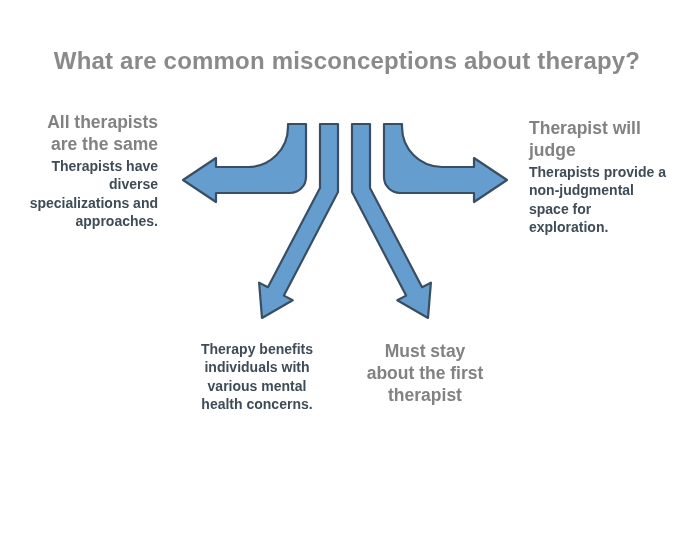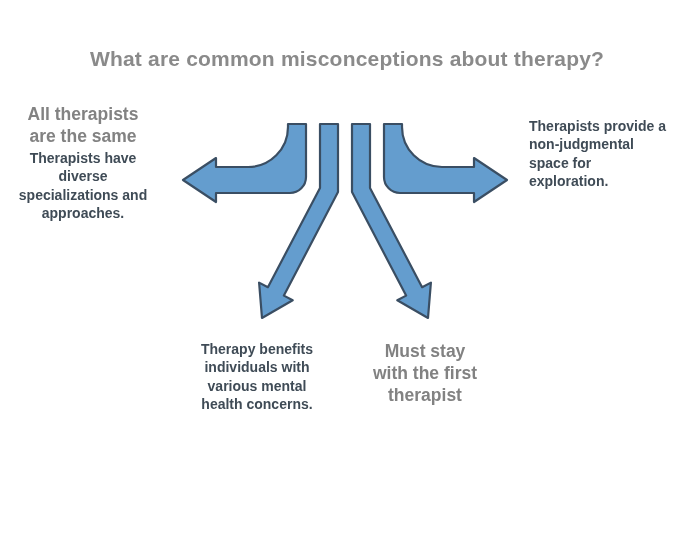--- a/index.html
+++ b/index.html
@@ -10,21 +10,21 @@
     background: #ffffff;
     overflow: hidden;
     font-family: "Liberation Sans", sans-serif;
   }
   .infographic-title {
     position: absolute;
     top: 47px;
     left: 0;
     width: 694px;
     text-align: center;
-    font-size: 21px;
+    font-size: 24px;
     font-weight: bold;
     color: #8a8a8a;
     letter-spacing: 0.2px;
   }
   .arrows-svg {
     position: absolute;
     top: 0;
     left: 0;
   }
   .block {
@@ -38,21 +38,21 @@
     white-space: pre-line;
     margin-bottom: 2px;
   }
   .block-detail {
     font-size: 14px;
     color: #3f4b56;
     line-height: 18.3px;
     white-space: pre-line;
     font-weight: bold;
   }
-  .block-top-left   { top: 103px; left: 8px;   width: 150px; text-align: center; }
+  .block-top-left   { top: 111px; left: 8px;   width: 150px; text-align: right; }
   .block-top-right  { top: 117px; left: 529px; width: 155px; text-align: left; }
   .block-bottom-left  { top: 340px; left: 177px; width: 160px; text-align: center; }
   .block-bottom-right { top: 340px; left: 345px; width: 160px; text-align: center; }
 </style>
 </head>
 <body>
 
 <div class="canvas">
 
   <div class="infographic-title">What are common misconceptions about therapy?</div>
@@ -69,32 +69,34 @@
   <div class="block block-top-left">
     <div class="block-heading">All therapists
 are the same</div>
     <div class="block-detail">Therapists have
 diverse
 specializations and
 approaches.</div>
   </div>
 
   <div class="block block-top-right">
+    <div class="block-heading">Therapist will
+judge</div>
     <div class="block-detail">Therapists provide a
 non-judgmental
 space for
 exploration.</div>
   </div>
 
   <div class="block block-bottom-left">
     <div class="block-detail">Therapy benefits
 individuals with
 various mental
 health concerns.</div>
   </div>
 
   <div class="block block-bottom-right">
     <div class="block-heading">Must stay
-with the first
+about the first
 therapist</div>
   </div>
 
 </div>
 
 </body></html>

